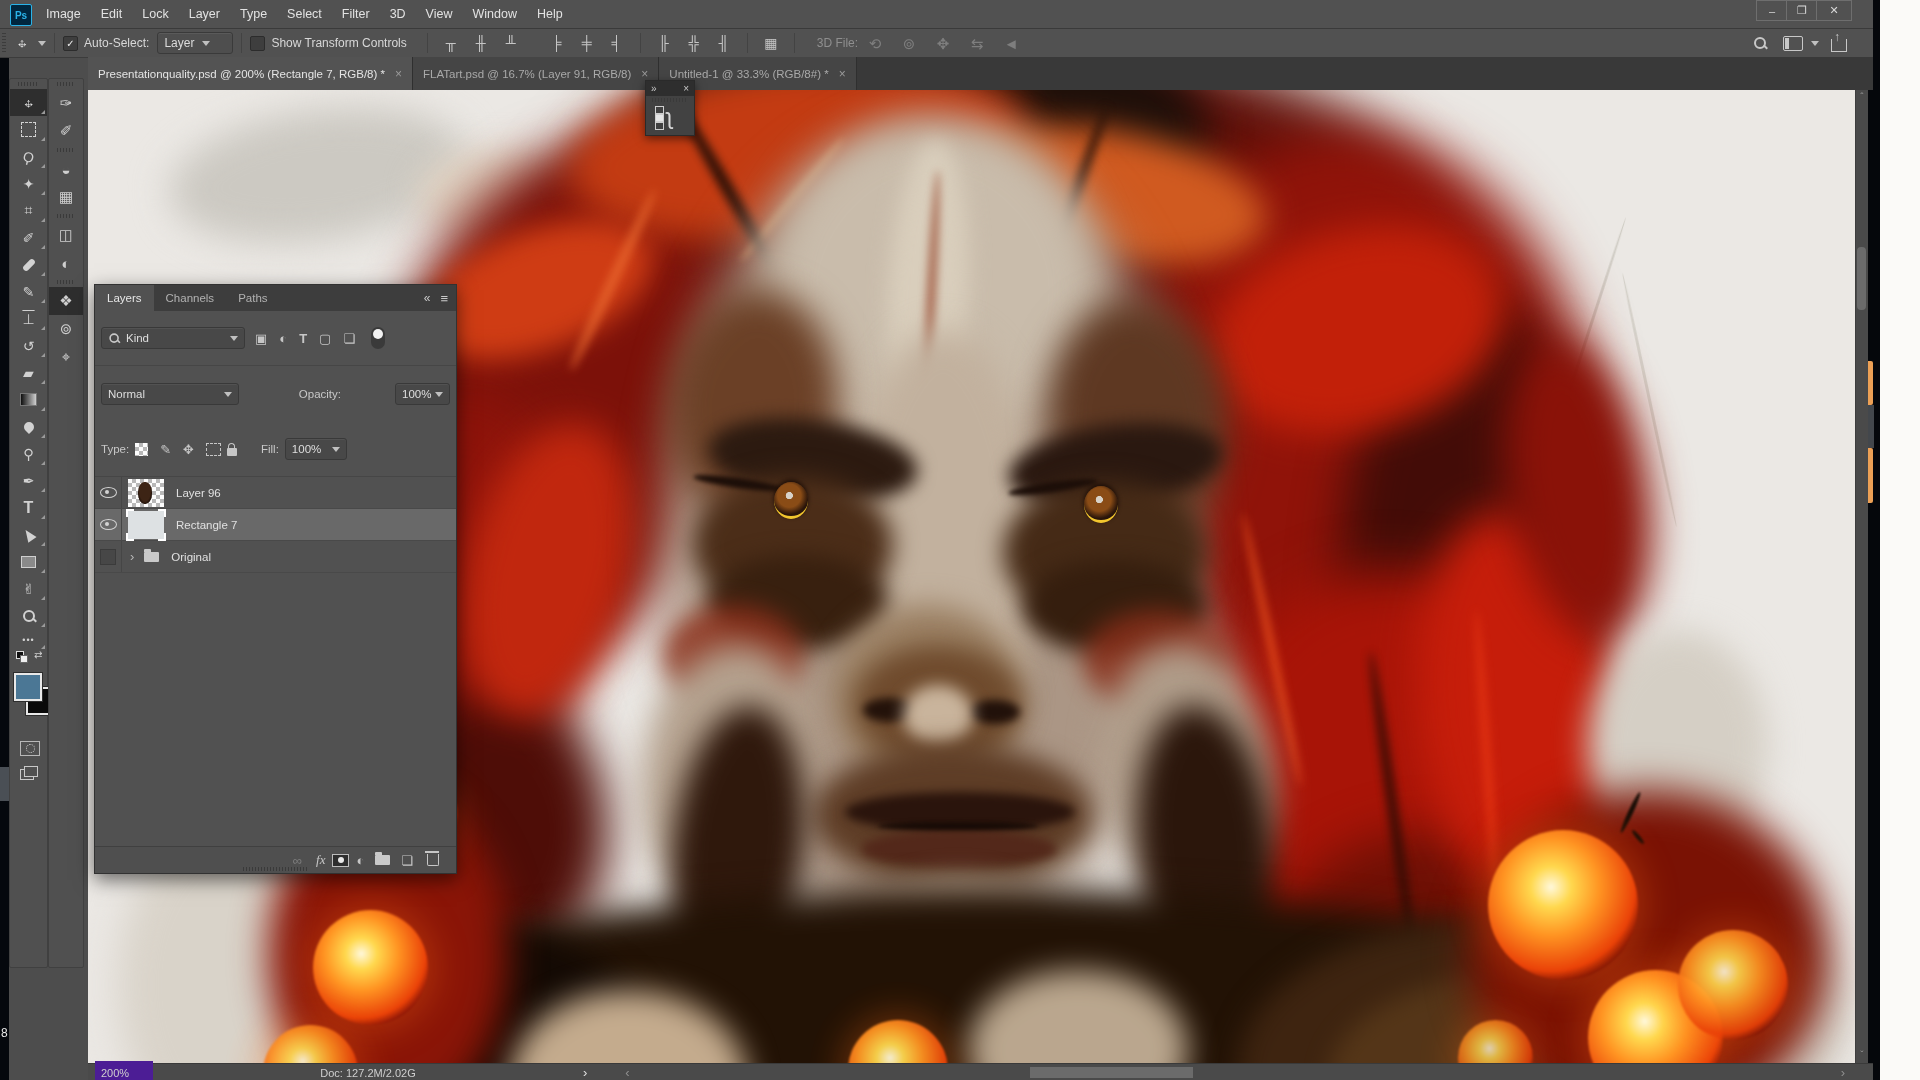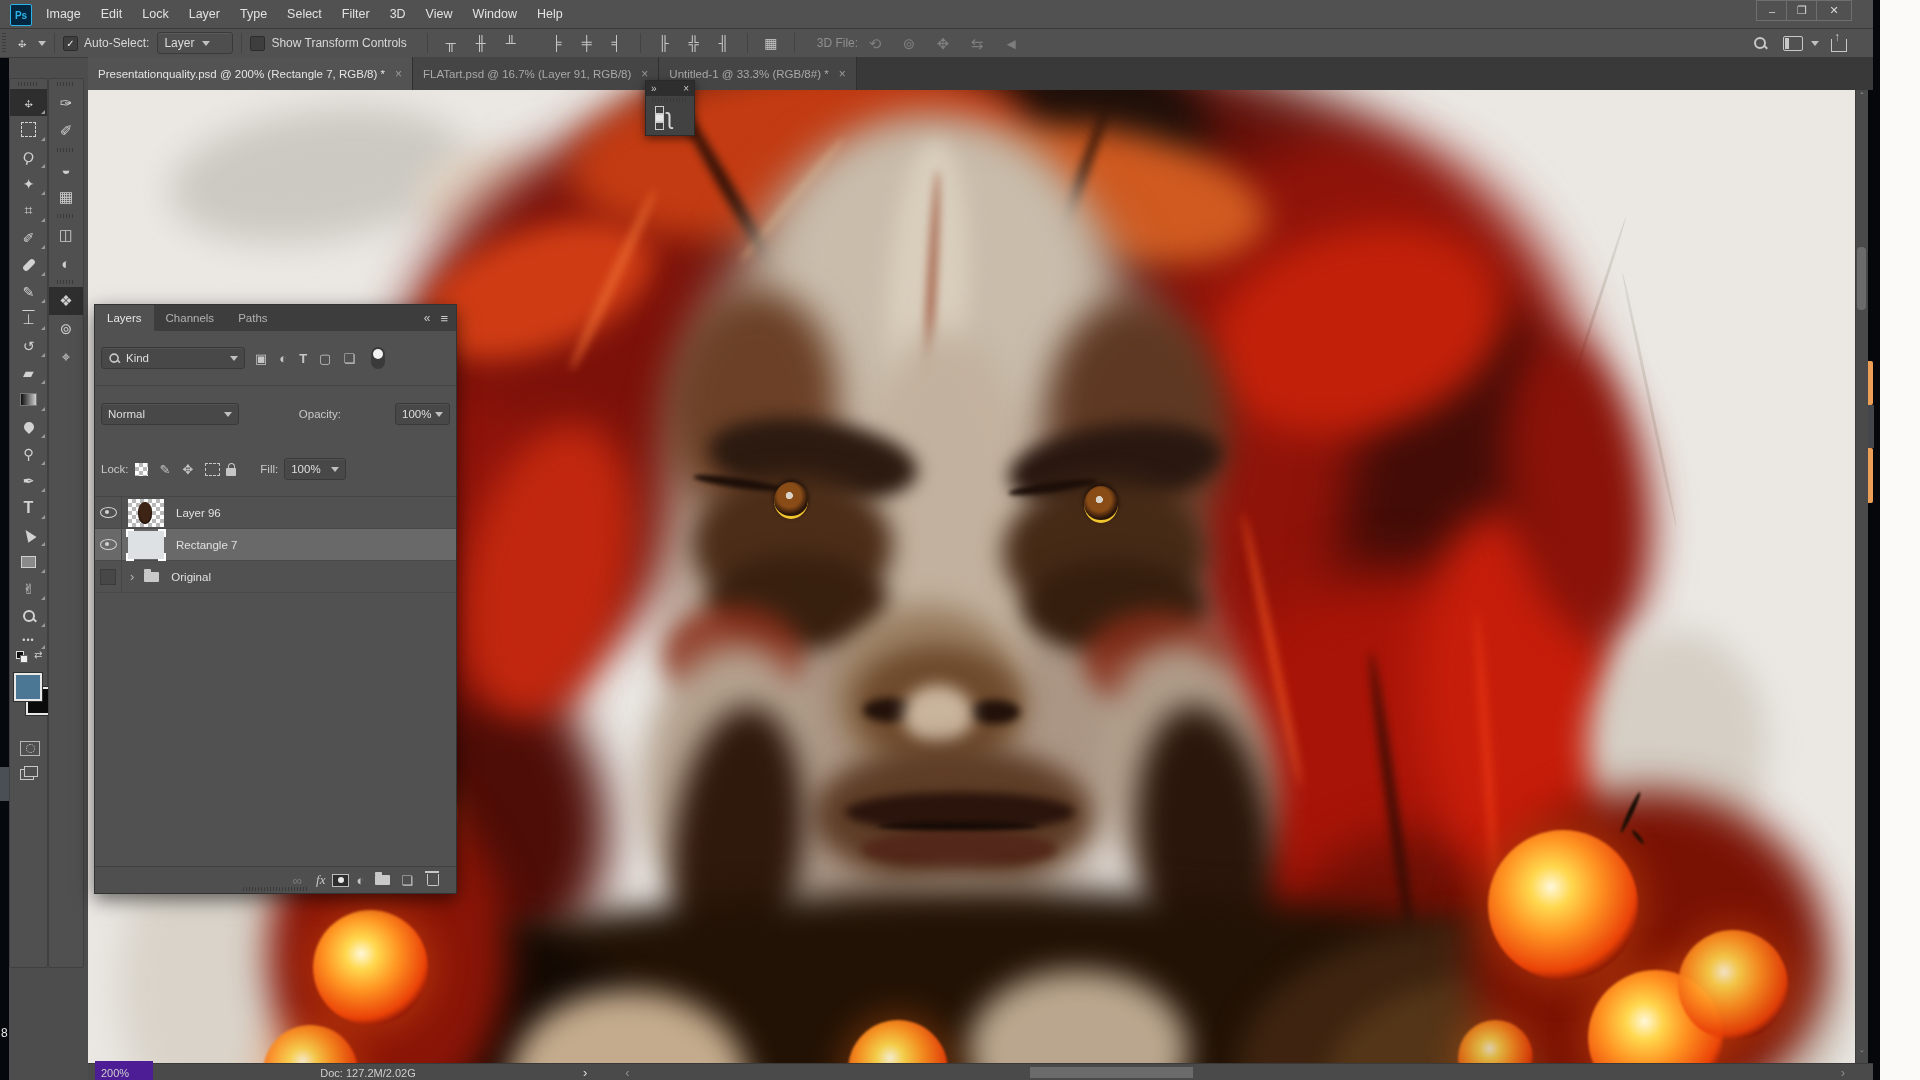--- a/index.html
+++ b/index.html
@@ -79,21 +79,21 @@
   
   #canvas{left:88px;top:90px;width:1767px;height:973px;background:#ebe8e4;overflow:hidden;}
   .blob{position:absolute;border-radius:50%;}
   .orb{position:absolute;border-radius:50%;filter:blur(1px);
        background:radial-gradient(circle at 42% 38%, #fff8dc 0%, #ffd84e 16%, #ff9422 38%, #ea4208 66%, rgba(150,30,5,0) 76%, transparent 80%);
        box-shadow:0 0 34px 8px rgba(255,110,20,.30);}
   .iris{position:absolute;width:34px;height:34px;border-radius:50%;
         background:radial-gradient(circle at 45% 40%, #d8d2c8 0 12%, #8a4c16 14% 42%, #2a150a 68%);
         border-bottom:3px solid #f2c62e;box-shadow:0 -2px 4px rgba(20,8,4,.8);}
   
-  .lpanel{left:94px;top:304px;width:361px;height:588px;background:#515151;border:1px solid #323232;
+  .lpanel{left:94px;top:284px;width:361px;height:588px;background:#515151;border:1px solid #323232;
           box-shadow:0 6px 18px rgba(0,0,0,.55);}
   .lp-tabs{height:26px;background:#3d3d3d;display:flex;align-items:stretch;}
   .lp-tab{padding:0 12px;display:flex;align-items:center;font-size:11.5px;color:#b2b2b2;}
   .lp-tab.active{background:#515151;color:#e6e6e6;}
   .lp-right{margin-left:auto;display:flex;align-items:center;color:#c8c8c8;}
   .lp-row{display:flex;align-items:center;padding:12px 6px;}
   .field{height:20px;background:#484848;border:1px solid #393939;border-radius:3px;display:flex;align-items:center;
          padding:0 6px;box-shadow:inset 0 1px rgba(255,255,255,.06);font-size:11.5px;color:#dedede;}
   .lbl{font-size:11.5px;color:#c8c8c8;white-space:nowrap;}
   .fico{color:#c6c6c6;font-size:13px;margin:0 6px;}
@@ -485,21 +485,21 @@
         <span>Normal</span>
         <span class="caret" style="margin-left:auto;"></span>
       </div>
       <span class="lbl" style="margin-left:12px;">Opacity:</span>
       <div class="field" style="width:48px;margin-left:6px;">
         <span>100%</span>
         <span class="caret" style="margin-left:auto;"></span>
       </div>
     </div>
     <div class="lp-row" style="height:30px;border-bottom:1px solid #464646;">
-      <span class="lbl">Lock:</span>
+      <span class="lbl">Type:</span>
       <span class="fico checker" style="width:13px;height:13px;"></span>
       <span class="fico">✎</span>
       <span class="fico">✥</span>
       <span class="fico" style="width:13px;height:11px;border:1px dashed #c6c6c6;"></span>
       <span class="lock-ic"></span>
       <span class="lbl" style="margin-left:24px;">Fill:</span>
       <div class="field" style="width:48px;margin-left:6px;">
         <span>100%</span>
         <span class="caret" style="margin-left:auto;"></span>
       </div>

